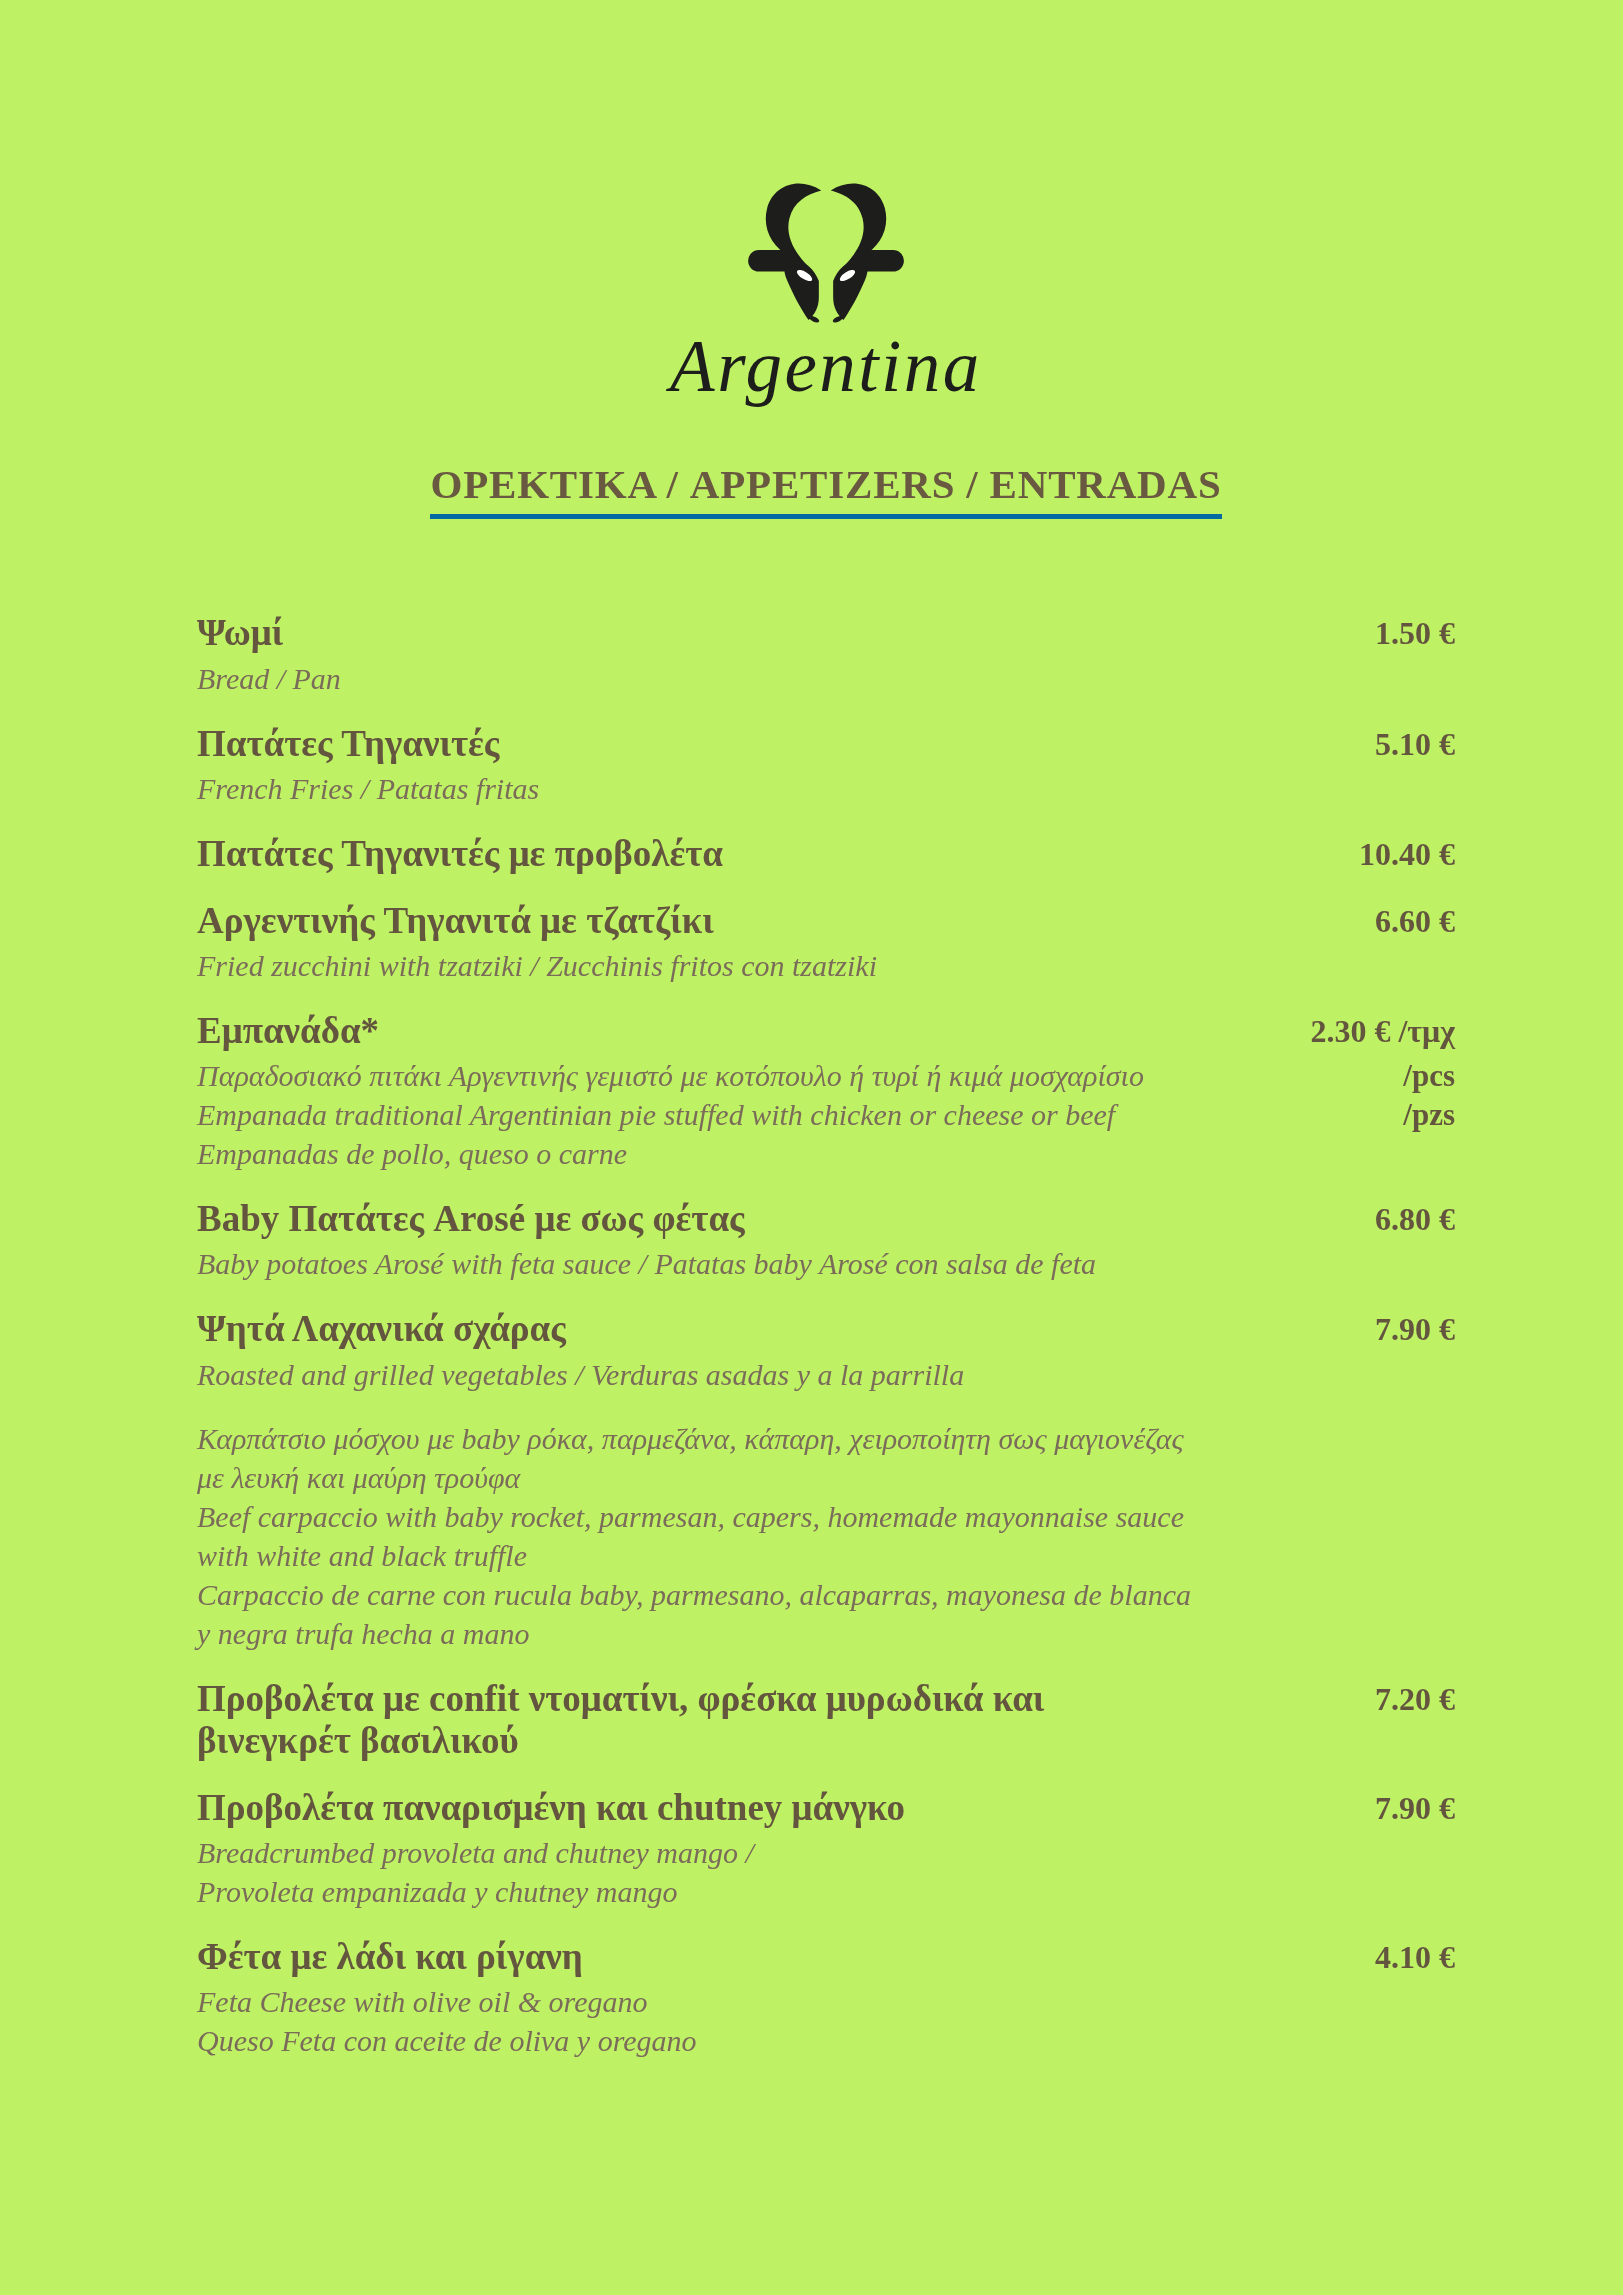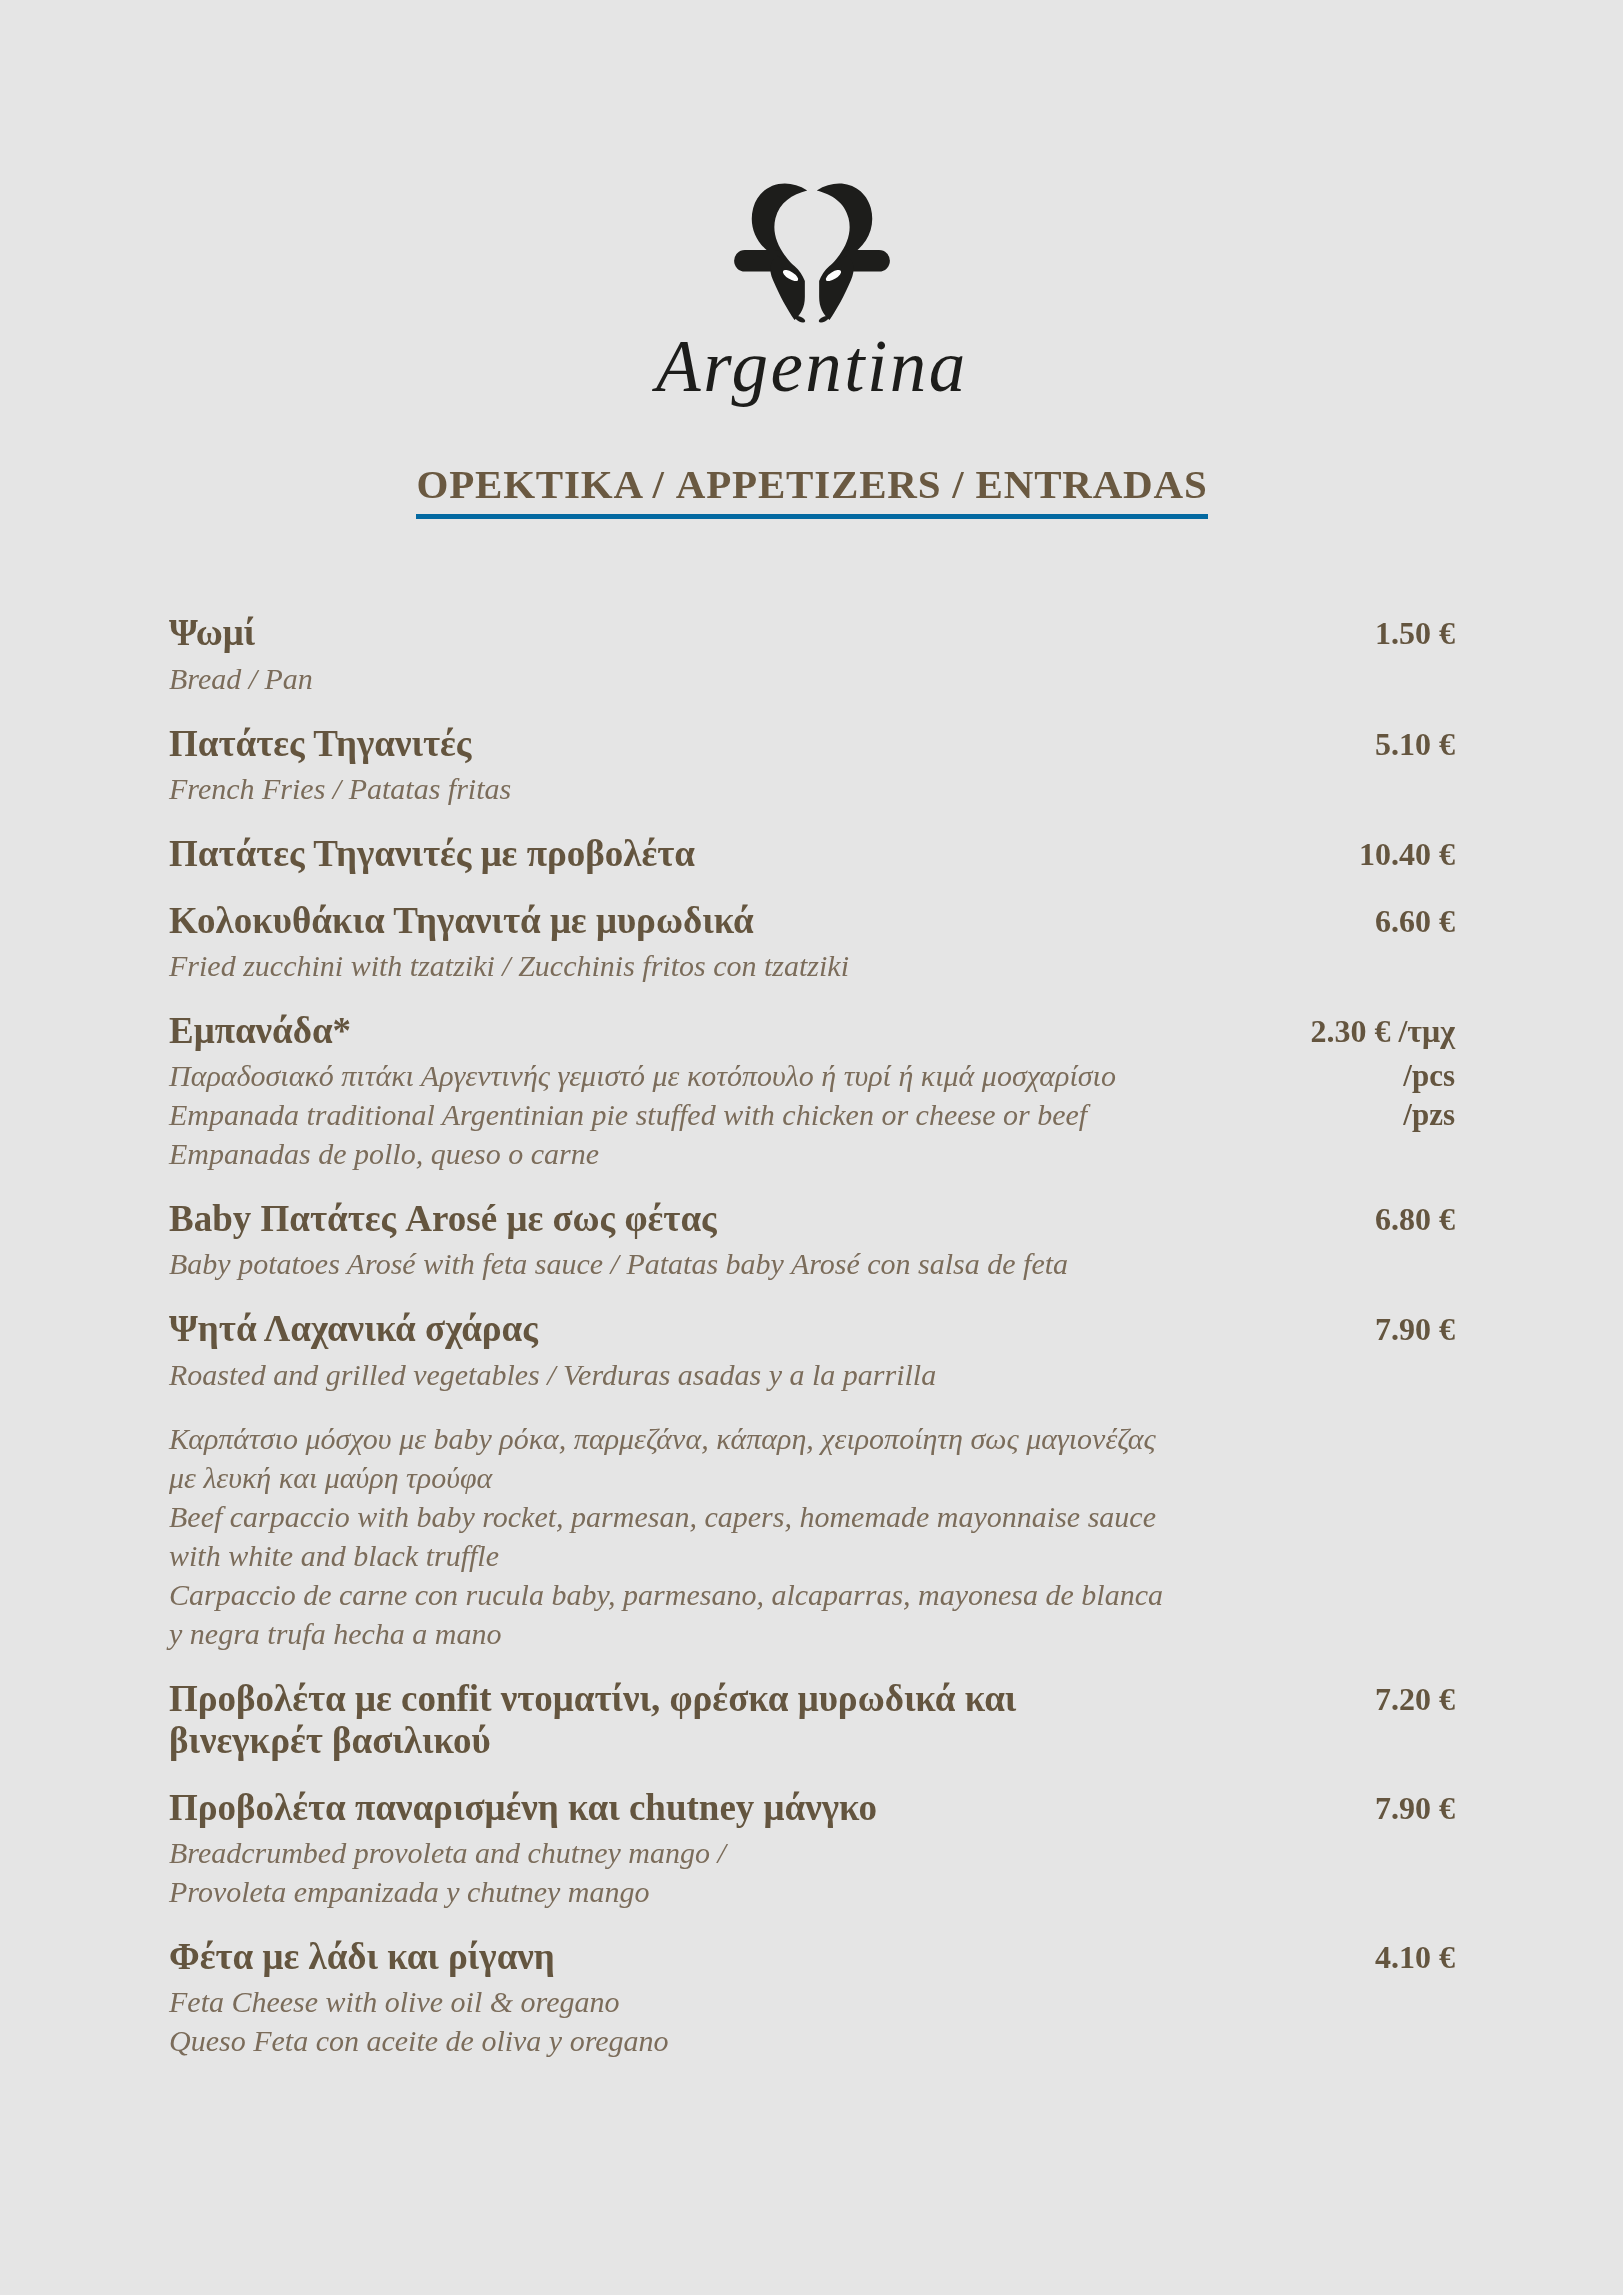--- a/index.html
+++ b/index.html
@@ -7,21 +7,22 @@
   body {
     width: 1624px;
     height: 2295px;
     font-family: "Liberation Serif", serif;
     overflow: hidden;
   }
   .page {
     width: 1624px;
     height: 2295px;
     padding-top: 173px;
-    background: #e5e5e5;
+    background: #bef264;
+    padding-left: 28px;
   }
   
   .brand-block { text-align: center; }
   .logo-wrap { display: block; margin: 0 auto; width: 186px; height: 151px; }
   .brand-name {
     display: block;
     margin: 5px auto 0 auto;
     font-size: 73px;
     font-style: italic;
     font-weight: 500;
@@ -152,21 +153,21 @@
 
     <div class="item">
       <div class="item-row">
         <div class="title">Πατάτες Τηγανιτές με προβολέτα</div>
         <div class="price">10.40 €</div>
       </div>
     </div>
 
     <div class="item">
       <div class="item-row">
-        <div class="title">Κολοκυθάκια Τηγανιτά με μυρωδικά</div>
+        <div class="title">Αργεντινής Τηγανιτά με τζατζίκι</div>
         <div class="price">6.60 €</div>
       </div>
       <div class="desc">Fried zucchini with tzatziki / Zucchinis fritos con tzatziki</div>
     </div>
 
     <div class="item">
       <div class="item-row">
         <div class="title">Εμπανάδα*</div>
         <div class="price"><span>2.30 €</span> <span>/τμχ</span></div>
       </div>

